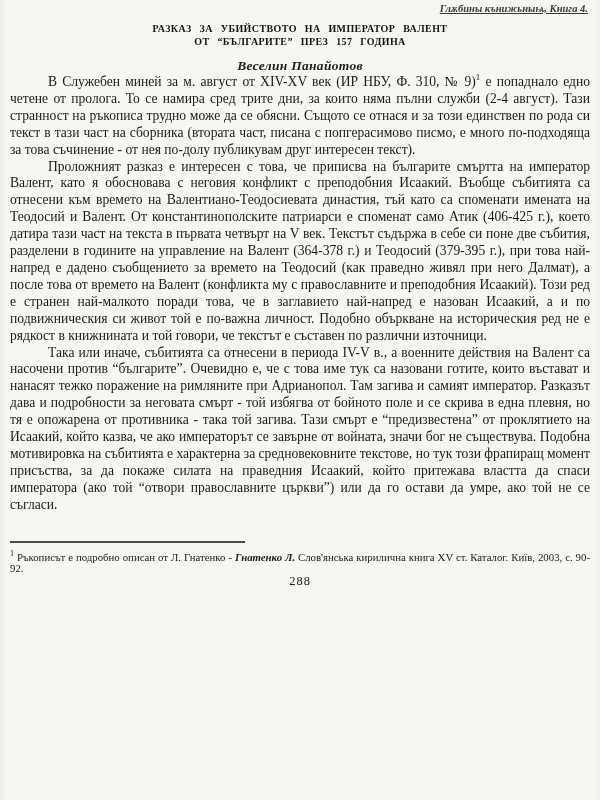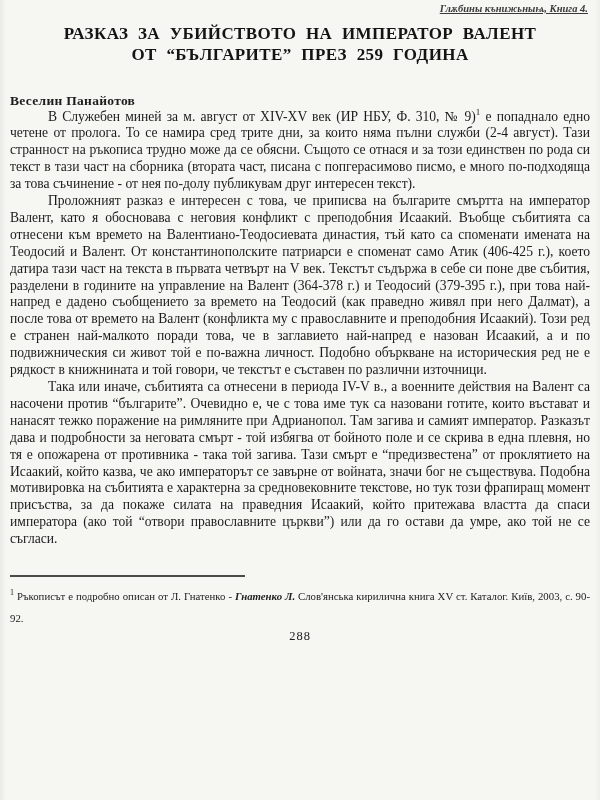--- a/index.html
+++ b/index.html
@@ -25,31 +25,33 @@
     font-size: 10.5px;
     color: #3a3a3a;
     margin: 1px 2px 0 0;
   }
   .running-head .rh-text {
     text-decoration: underline;
   }
   .doc-title {
     text-align: center;
     font-weight: bold;
-    font-size: 17px;
+    font-size: 10px;
     line-height: 1.25;
     margin-top: 9px;
     word-spacing: 5px;
     letter-spacing: 0.4px;
     color: #141414;
   }
   .doc-author {
+    text-align: center;
     font-weight: bold;
+    font-style: italic;
     font-size: 13.5px;
-    margin-top: 27px;
+    margin-top: 10px;
     letter-spacing: 0.3px;
   }
   .body-text {
     font-size: 13.6px;
     line-height: 16.9px;
     text-align: justify;
     color: #1b1b1b;
   }
   .body-text p {
     margin: 0;
@@ -61,21 +63,21 @@
     vertical-align: super;
   }
   .footnote-sep {
     width: 235px;
     height: 0;
     border-top: 2px solid #4a4a4a;
     margin: 27px 0 0 0;
   }
   .footnote {
     font-size: 10.8px;
-    line-height: 22px;
+    line-height: 12px;
     text-align: justify;
     margin-top: 5px;
     color: #222222;
   }
   .footnote sup {
     font-size: 8px;
   }
   .fn-ref-author {
     font-weight: bold;
     font-style: italic;
@@ -90,21 +92,21 @@
 <body>
 
 <div class="scan-page">
 
   <div class="running-head">
     <span class="rh-text">Глѫбины кънижьныѩ, Книга 4.</span>
   </div>
 
   <div class="doc-title">
     <div>РАЗКАЗ ЗА УБИЙСТВОТО НА ИМПЕРАТОР ВАЛЕНТ</div>
-    <div>ОТ “БЪЛГАРИТЕ” ПРЕЗ 259 ГОДИНА</div>
+    <div>ОТ “БЪЛГАРИТЕ” ПРЕЗ 157 ГОДИНА</div>
   </div>
 
   <div class="doc-author">Веселин Панайотов</div>
 
   <div class="body-text">
     <p><span>В Служебен миней за м. август от XIV-XV век (ИР НБУ, Ф. 310, № 9)</span><sup class="fn-ref">1</sup><span> е попаднало едно четене от пролога. То се намира сред трите дни, за които няма пълни служби (2-4 август). Тази странност на ръкописа трудно може да се обясни. Същото се отнася и за този единствен по рода си текст в тази част на сборника (втората част, писана с попгерасимово писмо, е много по-подходяща за това съчинение - от нея по-долу публикувам друг интересен текст).</span></p>
     <p>Проложният разказ е интересен с това, че приписва на българите смъртта на император Валент, като я обосновава с неговия конфликт с преподобния Исаакий. Въобще събитията са отнесени към времето на Валентиано-Теодосиевата династия, тъй като са споменати имената на Теодосий и Валент. От константинополските патриарси е споменат само Атик (406-425 г.), което датира тази част на текста в първата четвърт на V век. Текстът съдържа в себе си поне две събития, разделени в годините на управление на Валент (364-378 г.) и Теодосий (379-395 г.), при това най-напред е дадено съобщението за времето на Теодосий (как праведно живял при него Далмат), а после това от времето на Валент (конфликта му с православните и преподобния Исаакий). Този ред е странен най-малкото поради това, че в заглавието най-напред е назован Исаакий, а и по подвижническия си живот той е по-важна личност. Подобно объркване на историческия ред не е рядкост в книжнината и той говори, че текстът е съставен по различни източници.</p>
     <p>Така или иначе, събитията са отнесени в периода IV-V в., а военните действия на Валент са насочени против “българите”. Очевидно е, че с това име тук са назовани готите, които въстават и нанасят тежко поражение на римляните при Адрианопол. Там загива и самият император. Разказът дава и подробности за неговата смърт - той избягва от бойното поле и се скрива в една плевня, но тя е опожарена от противника - така той загива. Тази смърт е “предизвестена” от проклятието на Исаакий, който казва, че ако императорът се завърне от войната, значи бог не съществува. Подобна мотивировка на събитията е характерна за средновековните текстове, но тук този фрапиращ момент присъства, за да покаже силата на праведния Исаакий, който притежава властта да спаси императора (ако той “отвори православните църкви”) или да го остави да умре, ако той не се съгласи.</p>
   </div>
 

